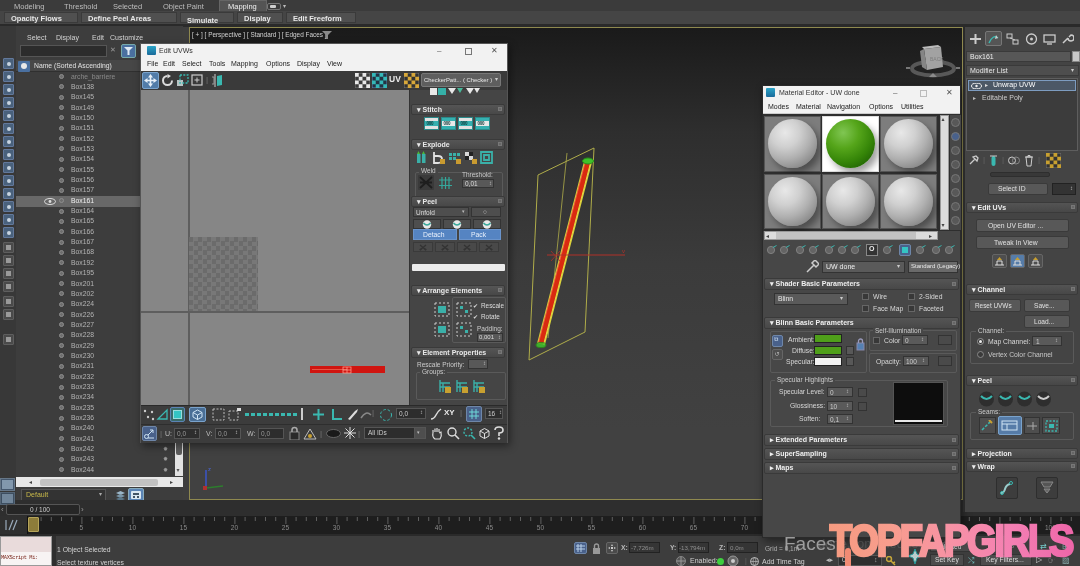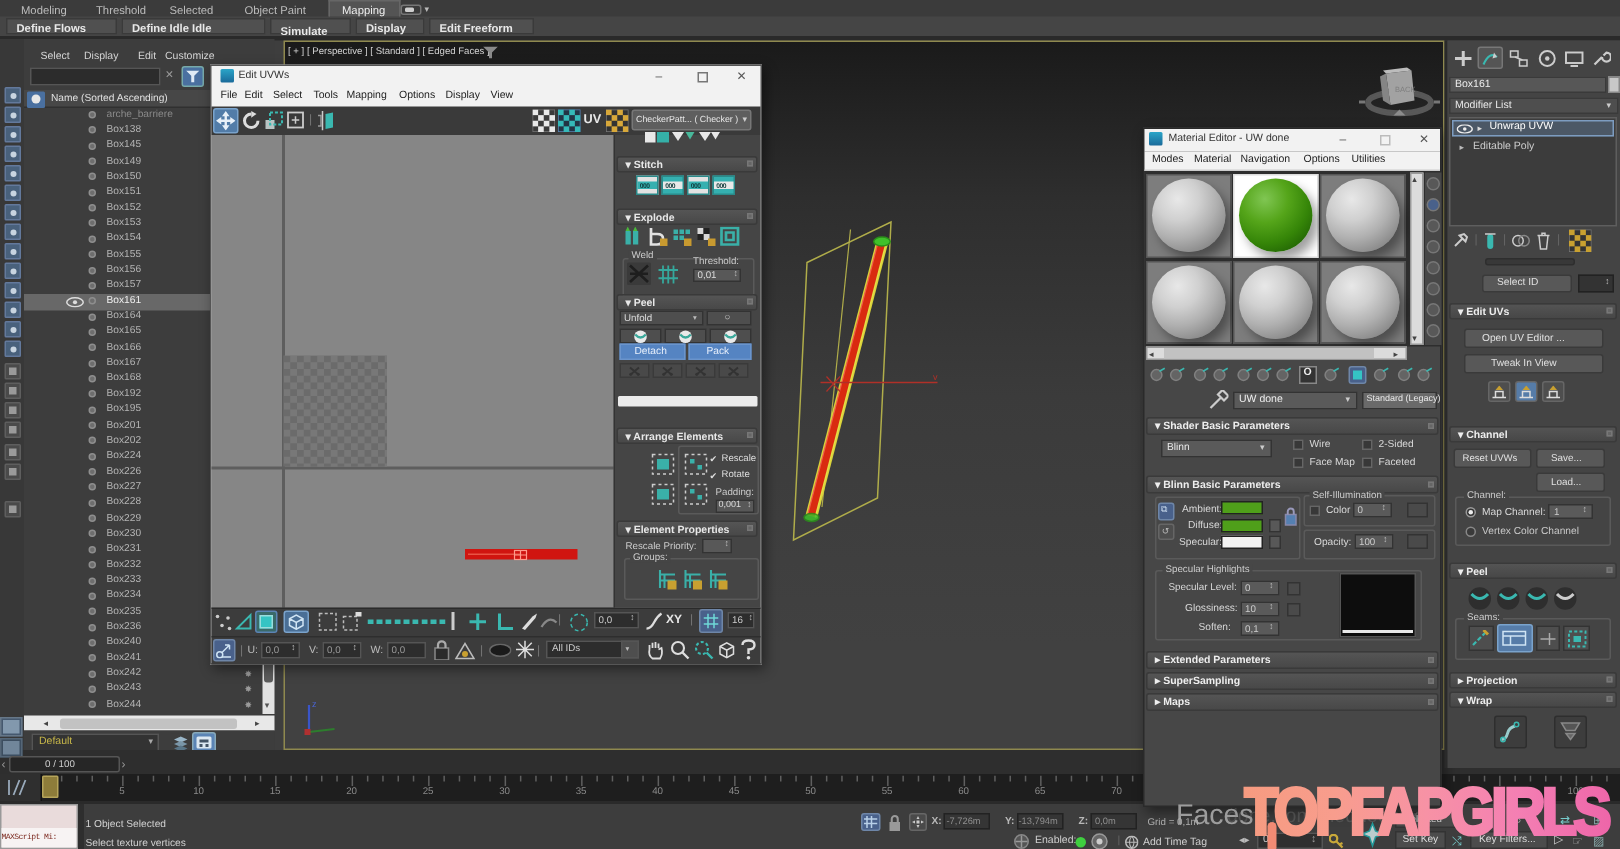--- a/index.html
+++ b/index.html
@@ -11,23 +11,23 @@
 <div style="left:14px;top:2px;font-size:7.5px;color:#bdbdbd;font-weight:normal;white-space:nowrap;">Modeling</div>
 <div style="left:64px;top:2px;font-size:7.5px;color:#bdbdbd;font-weight:normal;white-space:nowrap;">Threshold</div>
 <div style="left:113px;top:2px;font-size:7.5px;color:#bdbdbd;font-weight:normal;white-space:nowrap;">Selected</div>
 <div style="left:163px;top:2px;font-size:7.5px;color:#bdbdbd;font-weight:normal;white-space:nowrap;">Object Paint</div>
 <div style="left:219px;top:0px;width:48px;height:11px;background:#545454;border:1px solid #666;border-bottom:none;"></div>
 <div style="left:228px;top:2px;font-size:7.5px;color:#efefef;font-weight:normal;white-space:nowrap;">Mapping</div>
 <div style="left:267px;top:3px;width:14px;height:7px;background:#3b3b3b;border-radius:2px;border:1px solid #777;"></div>
 <div style="left:270px;top:5px;width:6px;height:3px;background:#cfcfcf;border-radius:1px;"></div>
 <div style="left:283px;top:2px;font-size:6px;color:#bbb;font-weight:normal;white-space:nowrap;">▾</div>
 <div style="left:4px;top:12px;width:74px;height:11px;background:#505050;border:1px solid #3a3a3a;"></div>
-<div style="left:11px;top:13.5px;font-size:7.5px;color:#e8e8e8;font-weight:bold;white-space:nowrap;">Define Flows</div>
+<div style="left:11px;top:13.5px;font-size:7.5px;color:#e8e8e8;font-weight:bold;white-space:nowrap;">Opacity Flows</div>
 <div style="left:81px;top:12px;width:96px;height:11px;background:#505050;border:1px solid #3a3a3a;"></div>
-<div style="left:88px;top:13.5px;font-size:7.5px;color:#e8e8e8;font-weight:bold;white-space:nowrap;">Define Idle Idle</div>
+<div style="left:88px;top:13.5px;font-size:7.5px;color:#e8e8e8;font-weight:bold;white-space:nowrap;">Define Peel Areas</div>
 <div style="left:180px;top:12px;width:54px;height:11px;background:#505050;border:1px solid #3a3a3a;"></div>
 <div style="left:187px;top:16px;font-size:7.5px;color:#e8e8e8;font-weight:bold;white-space:nowrap;">Simulate</div>
 <div style="left:237px;top:12px;width:46px;height:11px;background:#505050;border:1px solid #3a3a3a;"></div>
 <div style="left:244px;top:13.5px;font-size:7.5px;color:#e8e8e8;font-weight:bold;white-space:nowrap;">Display</div>
 <div style="left:286px;top:12px;width:70px;height:11px;background:#505050;border:1px solid #3a3a3a;"></div>
 <div style="left:293px;top:13.5px;font-size:7.5px;color:#e8e8e8;font-weight:bold;white-space:nowrap;">Edit Freeform</div>
 <div style="left:189px;top:27px;width:774px;height:473px;background:linear-gradient(#1a1a1a,#2e2e2e 22%,#3b3b3b 50%,#414141 85%);border:1px solid #8f894f;"></div>
 <div style="left:192px;top:31px;font-size:6.4px;color:#d2d2d2;font-weight:normal;white-space:nowrap;">[ + ] [ Perspective ] [ Standard ] [ Edged Faces ]</div>
 <svg style="left:322px;top:31px" width="10" height="8" viewBox="0 0 10 8">
     <path d="M0 0 L10 0 L6 4 L6 8 L4 8 L4 4 Z" fill="#8a8a8a"></path>

